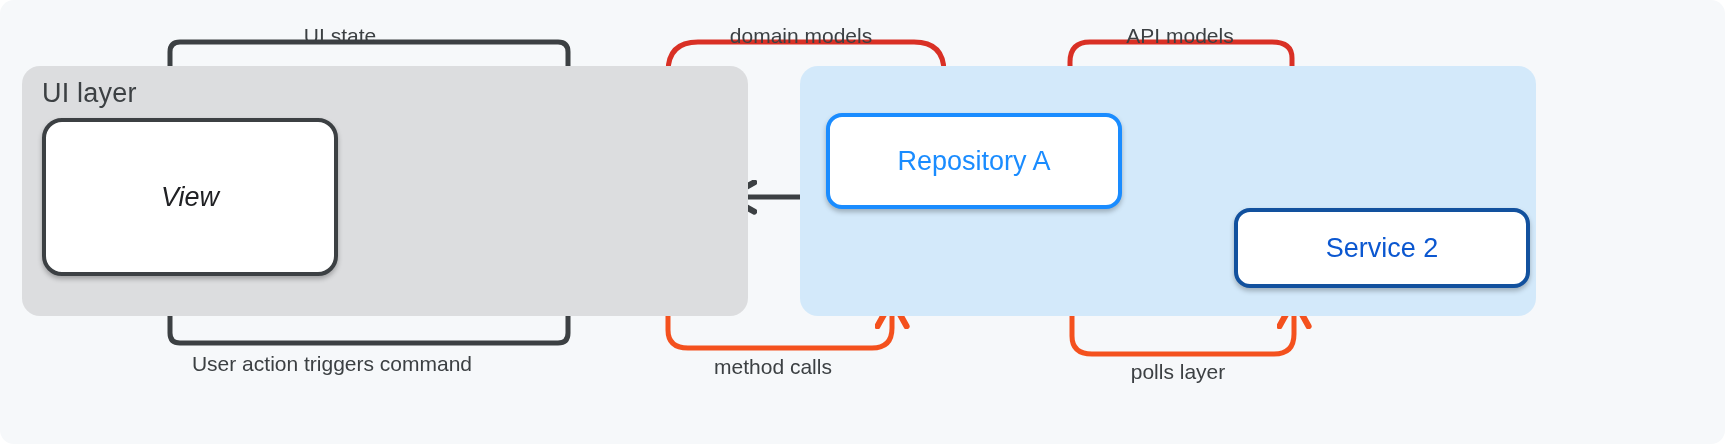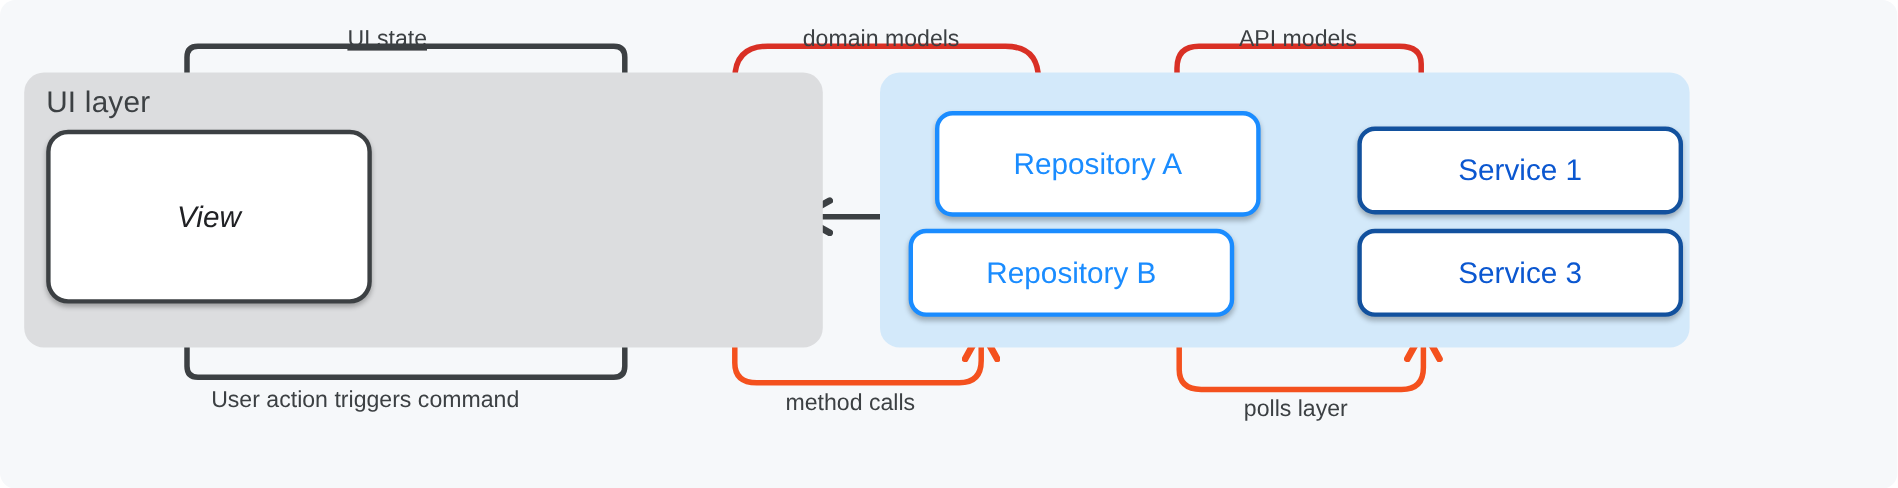--- a/index.html
+++ b/index.html
@@ -64,33 +64,33 @@
     border:4px solid #12519e;
     border-radius:16px;
     color:#0b57d0;
     font-size:27px;
     box-shadow:0 3px 5px rgba(0,0,0,.26);
   }
   .node.service .lbl{color:#0b57d0;}
 
   #node-view      {left:42px; top:118px; width:296px; height:158px;font-style:italic;}
   #node-viewmodel {left:420px;top:118px; width:296px; height:158px;}
-  #node-repo-a    {left:826px;top:101px; width:296px; height:96px;margin-left:24px;}
+  #node-repo-a    {left:826px;top:113px; width:296px; height:96px;}
   #node-repo-b    {left:826px;top:208px; width:296px; height:80px;}
   #node-service-1 {left:1234px;top:115px;width:296px; height:80px;}
   #node-service-2 {left:1234px;top:208px;width:296px; height:80px;}
 
   .edge-label{
     position:absolute;
     font-size:21px;
     color:#3c4043;
     white-space:nowrap;
     transform:translateX(-50%);
   }
-  #lbl-ui-state      {left:352px; top:24px;text-decoration:underline;}
+  #lbl-ui-state      {left:340px; top:24px;}
   #lbl-domain-models {left:801px; top:24px;}
   #lbl-api-models    {left:1180px;top:24px;}
   #lbl-user-action   {left:332px; top:352px;}
   #lbl-method-calls  {left:773px; top:355px;}
   #lbl-polls-data    {left:1178px;top:360px;}
 </style>
 </head>
 <body>
 
 <div id="canvas">
@@ -138,28 +138,22 @@
   <div class="layer-title" id="ui-layer-title">UI layer</div>
 
   <div class="layer" id="data-layer"></div>
 
   <div class="node gray" id="node-view">
     <span class="lbl">View</span>
   </div>
   <div class="node repo" id="node-repo-a">
     <span class="lbl">Repository A</span>
   </div>
-  <div class="node repo" id="node-repo-b">
-    <span class="lbl">Repository B</span>
-  </div>
-  <div class="node service" id="node-service-1">
-    <span class="lbl">Service  1</span>
-  </div>
   <div class="node service" id="node-service-2">
-    <span class="lbl">Service 3</span>
+    <span class="lbl">Service 2</span>
   </div>
 
   <div class="edge-label" id="lbl-ui-state">UI state</div>
   <div class="edge-label" id="lbl-domain-models">domain models</div>
   <div class="edge-label" id="lbl-api-models">API models</div>
   <div class="edge-label" id="lbl-user-action">User action triggers command</div>
   <div class="edge-label" id="lbl-method-calls">method calls</div>
   <div class="edge-label" id="lbl-polls-data">polls layer</div>
 
 </div>

